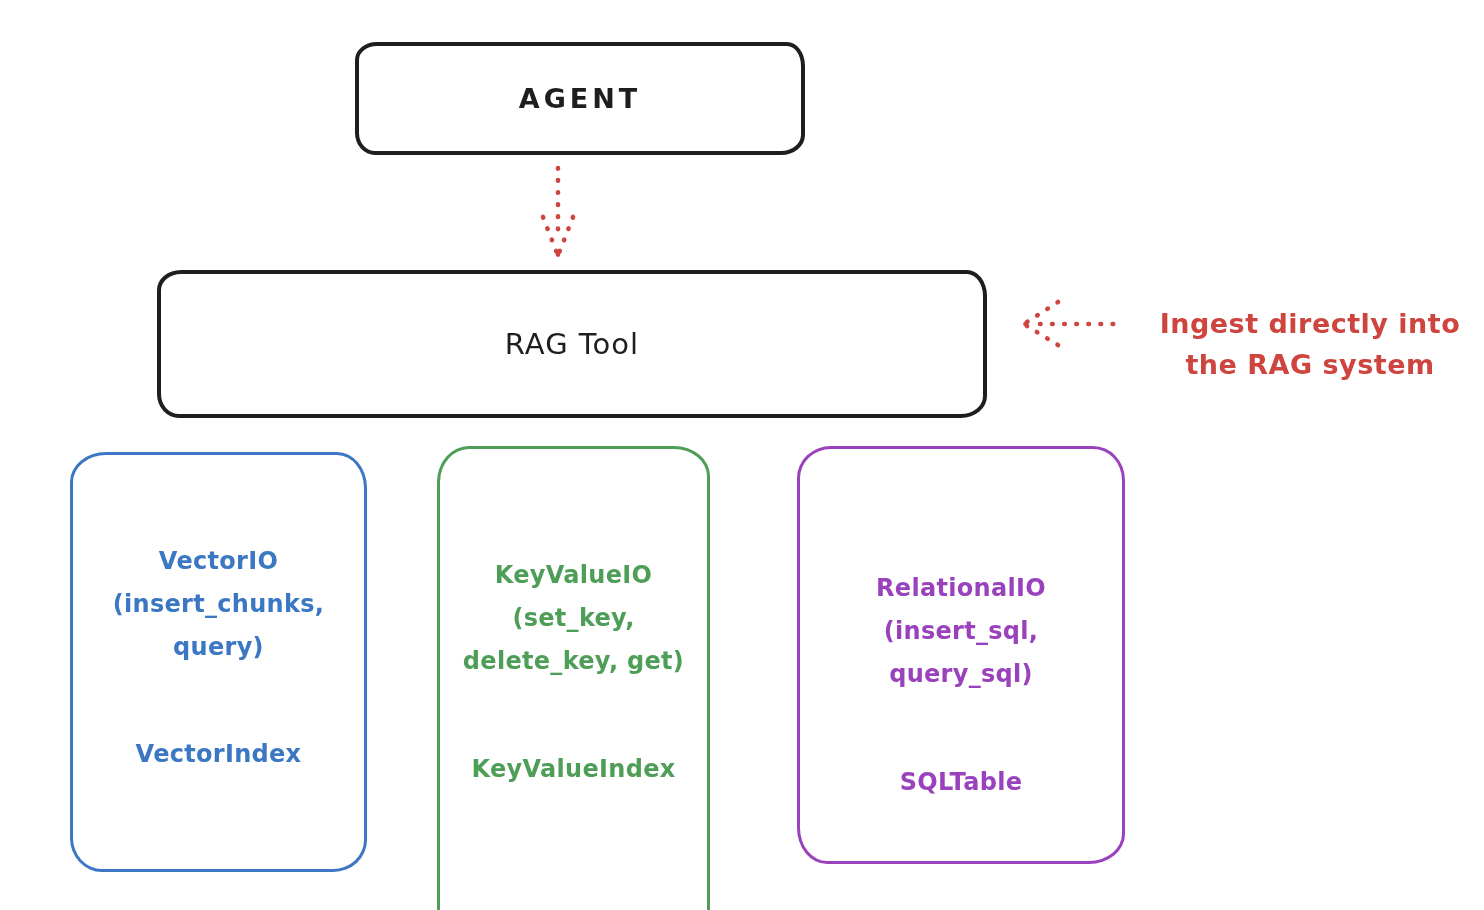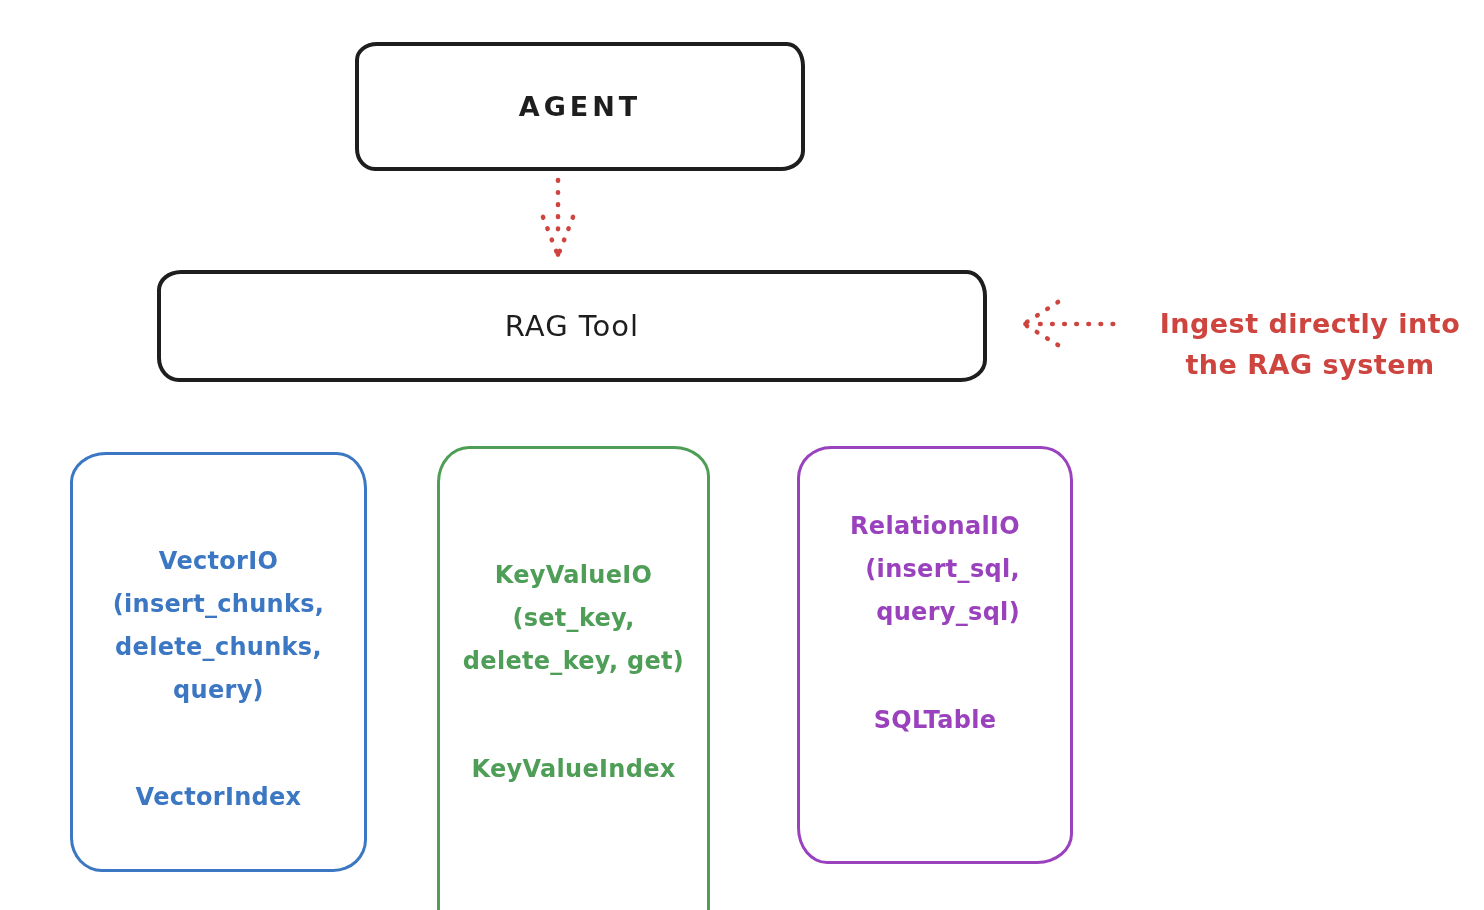--- a/index.html
+++ b/index.html
@@ -33,30 +33,30 @@
     position: absolute;
     display: flex;
     align-items: center;
     justify-content: center;
     box-sizing: border-box;
     background: #ffffff;
     color: var(--ink, #1e1e1e);
   }
   .node-agent {
     left: 355px; top: 42px;
-    width: 450px; height: 129px;
+    width: 450px; height: 113px;
     border: 4px solid var(--ink, #1e1e1e);
     border-radius: 22px 18px 24px 20px / 18px 24px 20px 22px;
     font-size: 27px;
     font-weight: bold;
     letter-spacing: 4px;
   }
   .node-rag {
     left: 157px; top: 270px;
-    width: 830px; height: 112px;
+    width: 830px; height: 148px;
     border: 4px solid var(--ink, #1e1e1e);
     border-radius: 24px 20px 26px 22px / 20px 26px 22px 24px;
     font-size: 29px;
     letter-spacing: 1px;
   }
   .annotation {
     position: absolute;
     left: 1140px; top: 277px;
     width: 340px;
     text-align: center;
@@ -90,24 +90,23 @@
     padding-top: 85px;
   }
   .sbox-keyvalue {
     left: 437px; top: 446px;
     width: 273px; height: 522px;
     border-radius: 32px 36px 30px 34px / 36px 30px 34px 32px;
     padding-top: 105px;
   }
   .sbox-relational {
     left: 797px; top: 446px;
-    width: 276px; height: 418px;
+    width: 328px; height: 418px;
     border-radius: 34px 32px 36px 30px / 32px 34px 30px 36px;
-    padding-top: 56px;
-    text-align: right;
+    padding-top: 118px;
   }
   .sindex { margin-top: 0; }
   .sbox-vector .sindex { margin-top: 20px; }
   .sbox-keyvalue .sindex, .sbox-relational .sindex { margin-top: 21px; }
 </style>
 </head>
 <body>
 
 <div class="canvas">
 
@@ -138,21 +137,20 @@
 
   <div class="annotation">
     <div>Ingest directly into</div>
     <div>the RAG system</div>
   </div>
 
   <div class="sbox sbox-vector" style="--accent: #3b77c2;">
     <div class="slines">
       <div>VectorIO</div>
       <div>(insert_chunks,</div>
-      <div>delete_chunks,</div>
       <div>query)</div>
     </div>
     <div class="sindex">VectorIndex</div>
   </div>
 
   <div class="sbox sbox-keyvalue" style="--accent: #4f9e57;">
     <div class="slines">
       <div>KeyValueIO</div>
       <div>(set_key,</div>
       <div>delete_key, get)</div>

